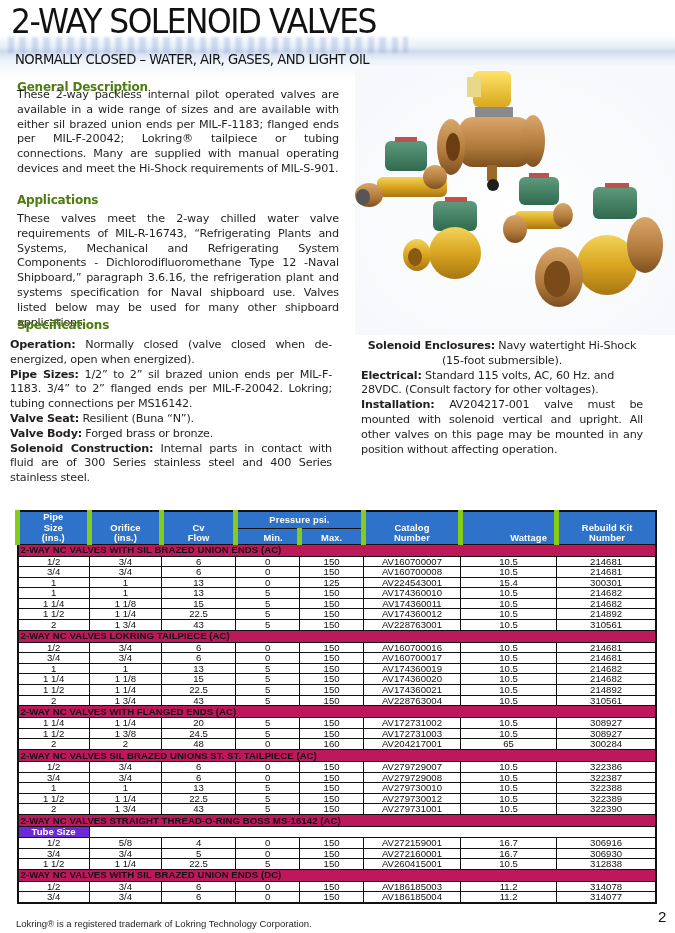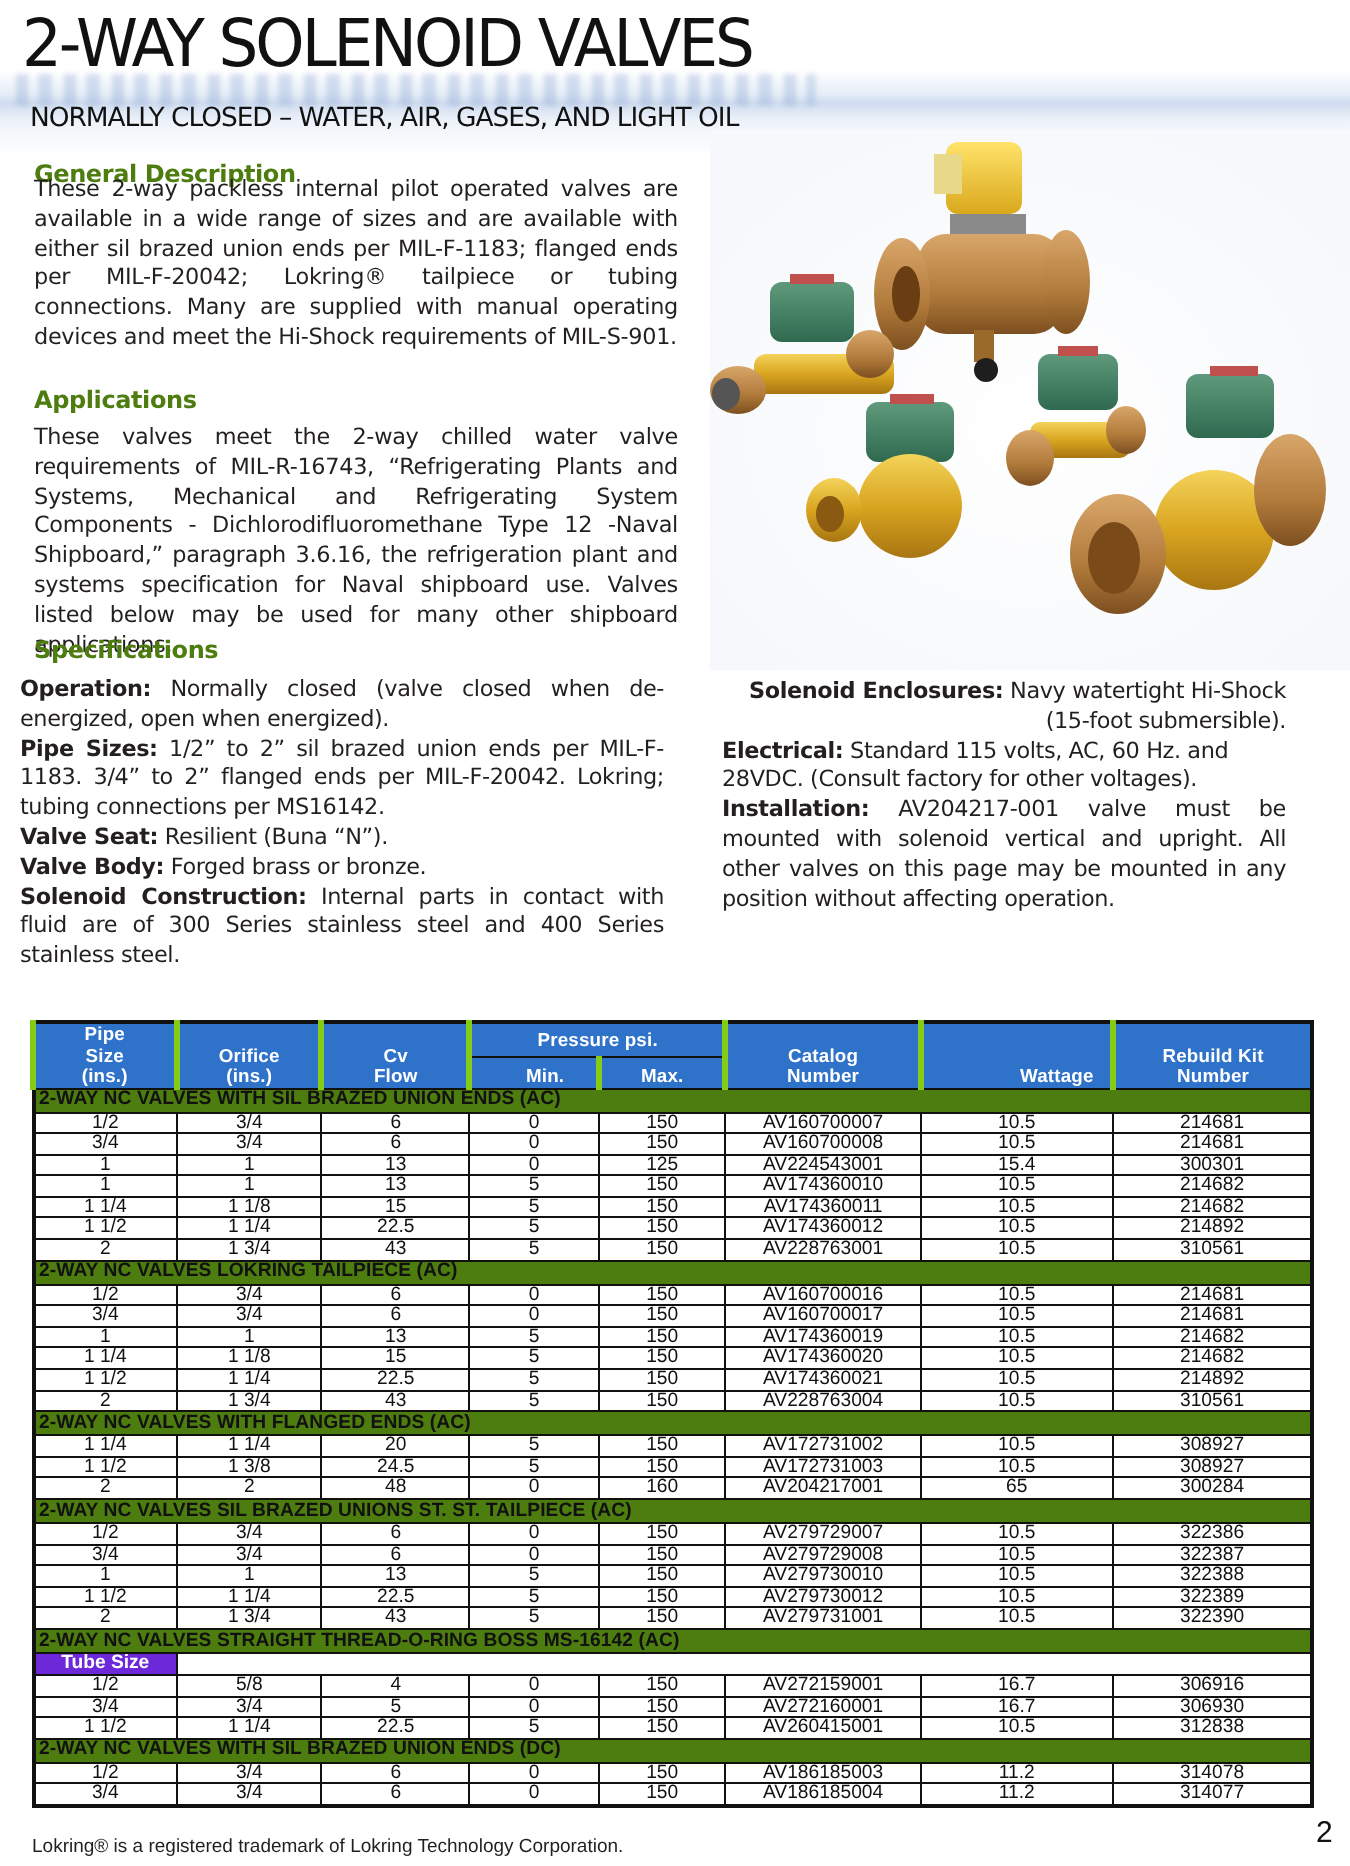--- a/index.html
+++ b/index.html
@@ -44,30 +44,30 @@
     position: absolute; left: 355px; top: 65px; width: 320px; height: 270px;
   }
 
   table.spec-table {
     position: absolute; left: 15px; top: 510px; width: 642px;
     border-collapse: collapse; font-family: "Liberation Sans", sans-serif;
     font-size: 9.6px; border: 2px solid #111;
   }
   table.spec-table th {
     background: #2f72c9; color: #ffffff; font-weight: bold; text-align: center;
-    border-left: 3px solid #84cc16; border-right: 1px solid #111; line-height: 10.5px; padding: 0;
+    border-left: 5px solid #84cc16; border-right: 1px solid #111; line-height: 10.5px; padding: 0;
     font-size: 9.4px; letter-spacing: 0.1px;
   }
   table.spec-table th.top-min { border-bottom: 1px solid #111; }
   table.spec-table td {
     text-align: center; border: 1px solid #111; height: 10.6px; line-height: 9.6px; padding: 0;
     color: #111; font-size: 9.6px;
   }
   table.spec-table tr.group td {
-    background: #4d7c0f; text-align: left; font-weight: bold; padding-left: 2px; letter-spacing: 0.05px;
+    background: #be185d; text-align: left; font-weight: bold; padding-left: 2px; letter-spacing: 0.05px;
     border-left: none; border-right: none; height: 12px;
   }
   table.spec-table tr.tube td { border: none; height: 11px; }
   table.spec-table tr.tube td.tube-label {
     background: #6d28d9; color: #fff; font-weight: bold; text-align: center;
     border: 1px solid #111;
   }
 
   .footnote {
     position: absolute; left: 16px; top: 918px; font-family: "Liberation Sans", sans-serif;
@@ -96,21 +96,21 @@
 
 <div class="spec-block" style="left:10px; top:338px; width:322px;">
   <p><b>Operation:</b><span> Normally closed (valve closed when de-energized, open when energized).</span></p>
   <p><b>Pipe Sizes:</b><span> 1/2” to 2” sil brazed union ends per MIL-F-1183. 3/4” to 2” flanged ends per MIL-F-20042. Lokring; tubing connections per MS16142.</span></p>
   <p><b>Valve Seat:</b><span> Resilient (Buna “N”).</span></p>
   <p><b>Valve Body:</b><span> Forged brass or bronze.</span></p>
   <p><b>Solenoid Construction:</b><span> Internal parts in contact with fluid are of 300 Series stainless steel and 400 Series stainless steel.</span></p>
 </div>
 
 <div class="spec-block" style="left:361px; top:339px; width:282px;">
-  <p style="text-align:right;"><b>Solenoid Enclosures:</b><span> Navy watertight Hi-Shock (15-foot submersible).</span></p>
+  <p style="text-align:center;"><b>Solenoid Enclosures:</b><span> Navy watertight Hi-Shock (15-foot submersible).</span></p>
   <p style="text-align:left;"><b>Electrical:</b><span> Standard 115 volts, AC, 60 Hz. and 28VDC. (Consult factory for other voltages).</span></p>
   <p><b>Installation:</b><span> AV204217-001 valve must be mounted with solenoid vertical and upright. All other valves on this page may be mounted in any position without affecting operation.</span></p>
 </div>
 
 <svg class="product-image" viewBox="0 0 320 270">
   <defs>
     <radialGradient id="bg" cx="50%" cy="55%" r="60%">
       <stop offset="0%" stop-color="#ffffff"></stop>
       <stop offset="100%" stop-color="#f6f8fb"></stop>
     </radialGradient>

